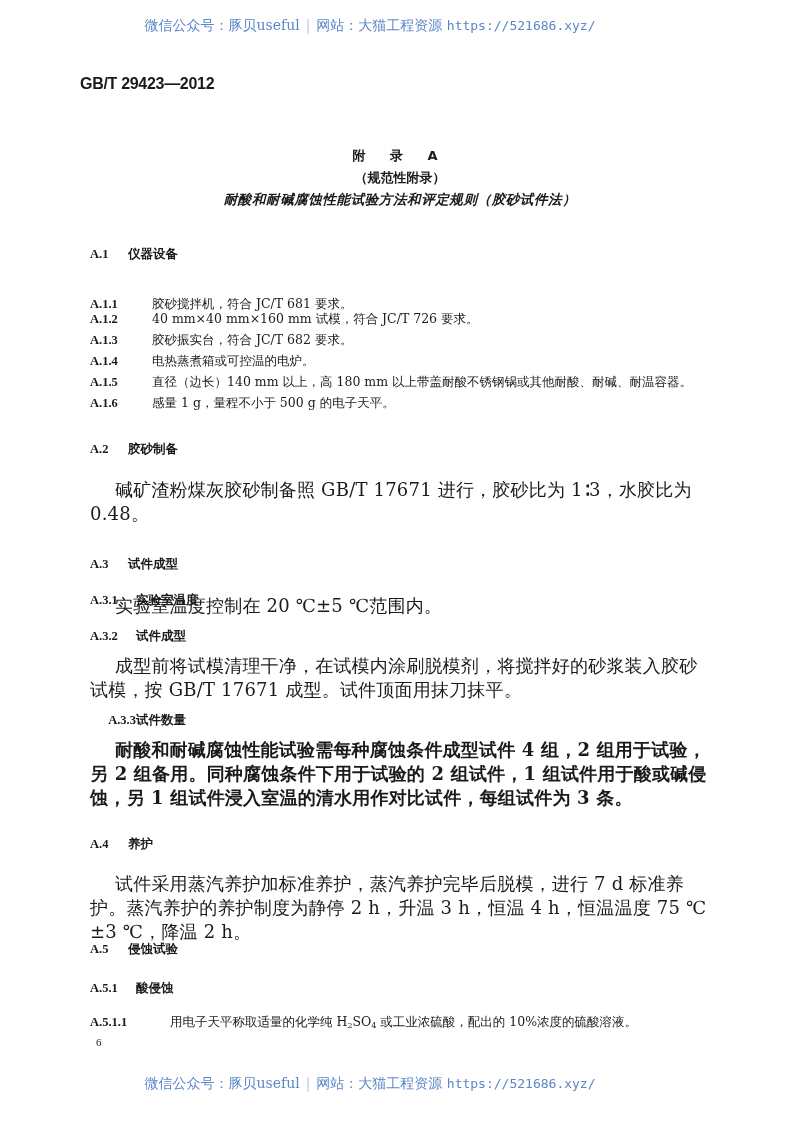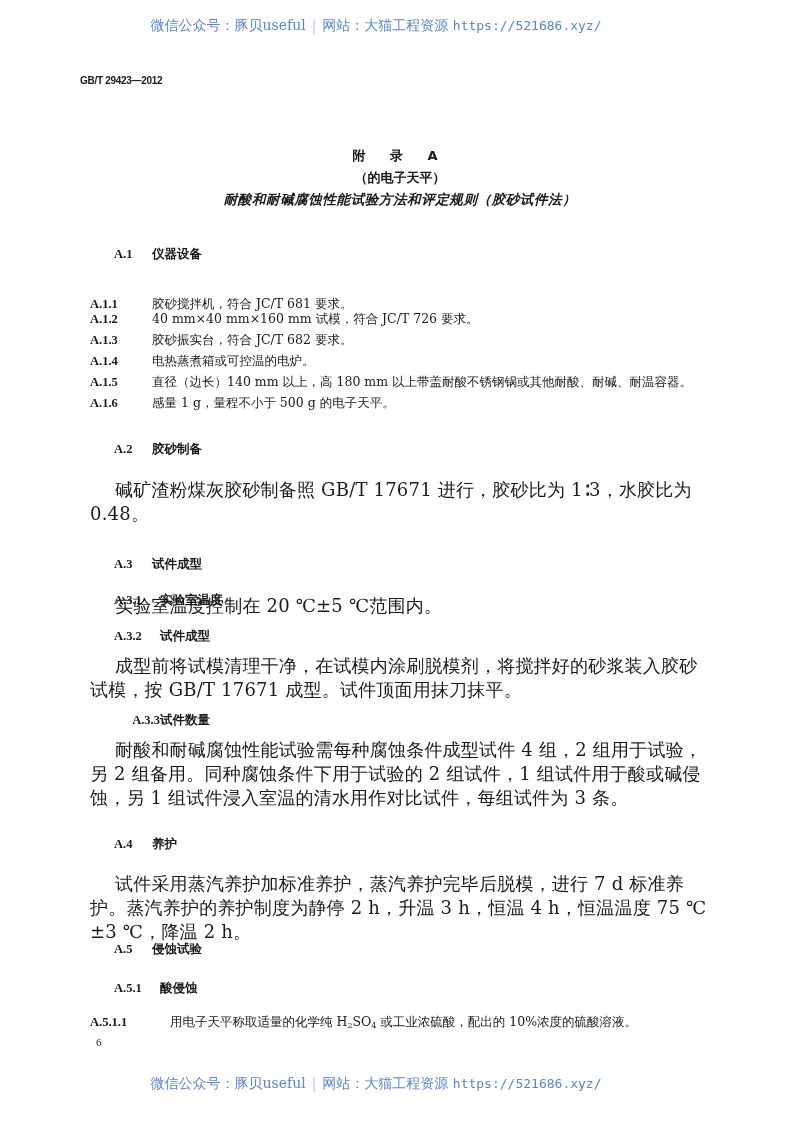--- a/index.html
+++ b/index.html
@@ -1,31 +1,31 @@
 <!DOCTYPE html>
 <html><head>
 <meta charset="utf-8">
 <style>
   html, body { margin: 0; padding: 0; background: #ffffff; }
   body { width: 800px; height: 1123px; position: relative; overflow: hidden;
          font-family: "DejaVu Serif", "Liberation Serif", serif; color: #1a1a1a; }
   .abs { position: absolute; white-space: nowrap; }
-  .watermark { left: 8px; width: 736px; text-align: center; font-size: 14px; color: #5b86c9;
+  .watermark { left: 2px; width: 736px; text-align: center; font-size: 14px; color: #5b86c9;
                font-family: "DejaVu Serif", serif; }
   .wm-sep { color: #b9c9e4; margin: 0 6px; }
   .wm-url { font-family: "DejaVu Sans Mono", "Liberation Mono", monospace; font-size: 13px; }
-  .std-code { left: 80px; top: 75px; font-size: 10px; font-weight: bold;
+  .std-code { left: 80px; top: 75px; font-size: 16px; font-weight: bold;
               font-family: "Liberation Sans", "DejaVu Sans", sans-serif; letter-spacing: -0.3px; }
   .center { left: 0; width: 800px; text-align: center; font-weight: bold;
             font-family: "DejaVu Sans", sans-serif; }
   .h-annex { font-size: 13px; letter-spacing: 10px; }
   .h-type { font-size: 13px; }
   .h-title { font-size: 13.5px; letter-spacing: 0.6px; }
   .sec { left: 90px; font-size: 12.5px; font-weight: bold; font-family: "DejaVu Sans", sans-serif; }
-  .sec .num { font-family: "Liberation Serif", serif; font-weight: bold; display: inline-block; margin-left: 24px; }
+  .sec .num { font-family: "Liberation Serif", serif; font-weight: bold; display: inline-block; }
   .sec .num.w1 { width: 38px; }
   .sec .num.w2 { width: 46px; }
   .item { left: 90px; font-size: 12.5px; }
   .item .num { display: inline-block; width: 62px; font-weight: bold; font-family: "Liberation Serif", serif; }
   .item .num.long { width: 80px; }
   .para { left: 90px; width: 622px; font-size: 18px; line-height: 24px; white-space: normal;
           text-indent: 25px; letter-spacing: 0.2px; }
   .page-num { left: 96px; font-size: 11px; font-family: "Liberation Serif", serif; }
   sub { font-size: 8px; vertical-align: -2px; }
 </style>
@@ -33,21 +33,21 @@
 <body>
 
 <div class="abs watermark" style="top:17px;">
   <span>微信公众号：豚贝useful</span><span class="wm-sep">|</span><span>网站：大猫工程资源</span>
   <span class="wm-url">https://521686.xyz/</span>
 </div>
 
 <div class="abs std-code">GB/T 29423—2012</div>
 
 <div class="abs center h-annex" style="top:147px;">附 录 A</div>
-<div class="abs center h-type" style="top:169px;">（的电子天平）</div>
+<div class="abs center h-type" style="top:169px;">（规范性附录）</div>
 <div class="abs center h-title" style="top:191px;font-style:italic;">耐酸和耐碱腐蚀性能试验方法和评定规则（胶砂试件法）</div>
 
 <div class="abs sec" style="top:246px;">
   <span class="num w1">A.1</span><span>仪器设备</span>
 </div>
 
 <div class="abs item" style="top:296px;">
   <span class="num">A.1.1</span><span>胶砂搅拌机，符合 JC/T 681 要求。</span>
 </div>
 <div class="abs item" style="top:311px;">
@@ -81,21 +81,21 @@
 <div class="abs para" style="top:594px;">实验室温度控制在 20 ℃±5 ℃范围内。</div>
 
 <div class="abs sec" style="top:628px;">
   <span class="num w2">A.3.2</span><span>试件成型</span>
 </div>
 <div class="abs para" style="top:654px;">成型前将试模清理干净，在试模内涂刷脱模剂，将搅拌好的砂浆装入胶砂试模，按 GB/T 17671 成型。试件顶面用抹刀抹平。</div>
 
 <div class="abs sec" style="top:712px;text-align:right;">
   <span class="num w2">A.3.3</span><span>试件数量</span>
 </div>
-<div class="abs para" style="top:738px;">耐酸和耐碱腐蚀性能试验需每种腐蚀条件成型试件 4 组，2 组用于试验，另 2 组备用。同种腐蚀条件下用于试验的 2 组试件，1 组试件用于酸或碱侵蚀，另 1 组试件浸入室温的清水用作对比试件，每组试件为 3 条。</div>
+<div class="abs para" style="top:738px;font-weight:bold;">耐酸和耐碱腐蚀性能试验需每种腐蚀条件成型试件 4 组，2 组用于试验，另 2 组备用。同种腐蚀条件下用于试验的 2 组试件，1 组试件用于酸或碱侵蚀，另 1 组试件浸入室温的清水用作对比试件，每组试件为 3 条。</div>
 
 <div class="abs sec" style="top:836px;">
   <span class="num w1">A.4</span><span>养护</span>
 </div>
 <div class="abs para" style="top:872px;">试件采用蒸汽养护加标准养护，蒸汽养护完毕后脱模，进行 7 d 标准养护。蒸汽养护的养护制度为静停 2 h，升温 3 h，恒温 4 h，恒温温度 75 ℃±3 ℃，降温 2 h。</div>
 
 <div class="abs sec" style="top:941px;">
   <span class="num w1">A.5</span><span>侵蚀试验</span>
 </div>
 

